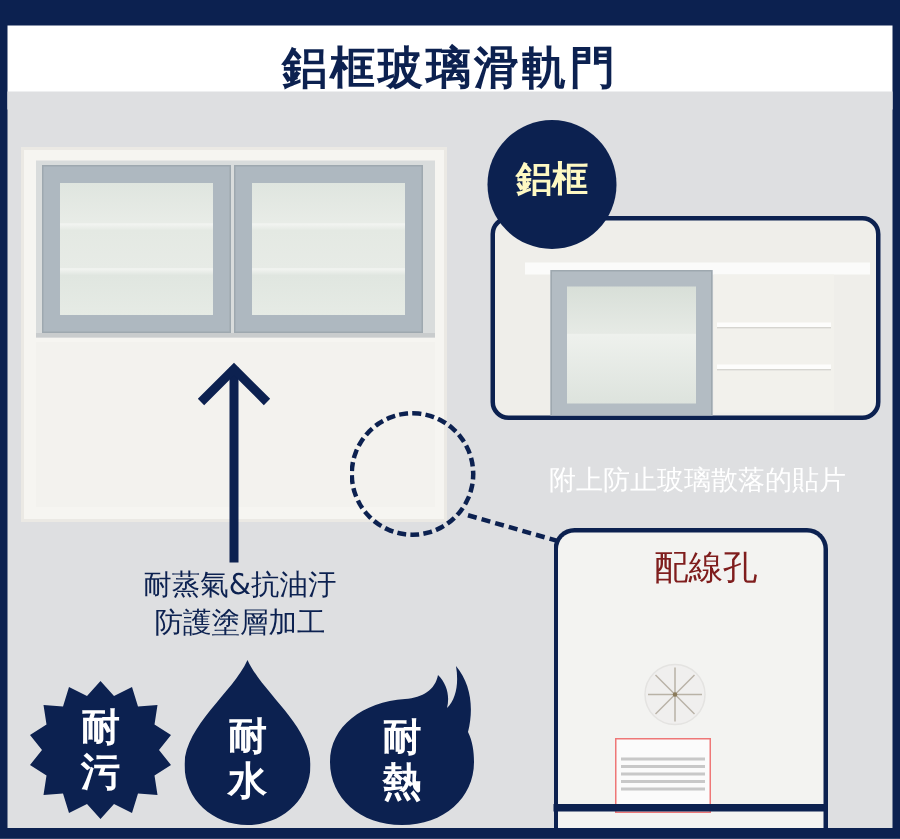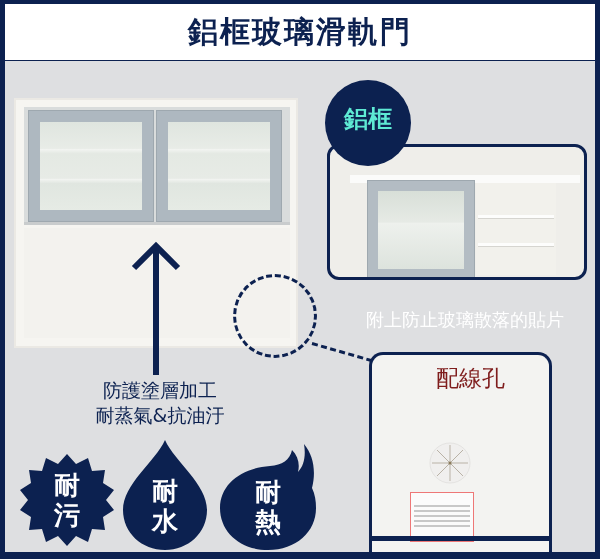--- a/index.html
+++ b/index.html
@@ -1,20 +1,20 @@
 <!DOCTYPE html>
 <html><head>
 <meta charset="utf-8">
 <style>
   * { margin: 0; padding: 0; box-sizing: border-box; }
   html, body { width: 600px; height: 559px; overflow: hidden; background: #0c2150; }
   body { font-family: "DejaVu Sans", "Liberation Sans", sans-serif; position: relative; }
 
   .frame { position: absolute; left: 0; top: 0; width: 600px; height: 559px; background: #0c2150; }
-  .title-bar { position: absolute; left: 5px; top: 4px; width: 590px; height: 56px; background: #ffffff; display: flex; align-items: center; justify-content: center; }
+  .title-bar { position: absolute; left: 5px; top: 17px; width: 590px; height: 56px; background: #ffffff; display: flex; align-items: center; justify-content: center; }
   .title-bar span { color: #0c2150; font-size: 30px; font-weight: bold; letter-spacing: 2px; }
 
   .panel { position: absolute; left: 5px; top: 61px; width: 590px; height: 491px; background: #dedfe1; }
 
   
   .cabinet { position: absolute; left: 14px; top: 98px; width: 284px; height: 250px; background: #f6f5f1; border: 2px solid #ebe9e4; }
   .cab-upper { position: absolute; left: 8px; top: 7px; width: 266px; height: 118px; background: #d9dcdc; border-bottom: 3px solid #c9cccd; }
   .door { position: absolute; top: 3px; width: 126px; height: 112px; background: #aeb8c0; border: 1px solid #9ea8af; }
   .door .glass { position: absolute; left: 11px; top: 11px; right: 11px; bottom: 11px; background: linear-gradient(#dfe5df, #e8ece7 30%, #f2f4f1 31%, #e4e9e3 36%, #e7ebe6 64%, #f2f4f1 65%, #e0e6e0 70%, #e6ebe5); }
   .cab-lower { position: absolute; left: 8px; top: 128px; width: 266px; height: 110px; background: #f3f2ee; }
@@ -28,21 +28,21 @@
   .badge svg { position: absolute; left: 0; top: 0; }
   .badge span { position: relative; }
 
   
   .alu-box { position: absolute; left: 327px; top: 144px; width: 260px; height: 136px; border: 3px solid #0c2150; border-radius: 12px; background: #efeeea; overflow: hidden; }
   .alu-top { position: absolute; left: 20px; top: 28px; width: 230px; height: 8px; background: #fbfbfa; }
   .alu-door { position: absolute; left: 37px; top: 33px; width: 108px; height: 100px; background: #b3bcc3; border: 1px solid #9ea8af; }
   .alu-door .glass { position: absolute; left: 10px; top: 10px; right: 10px; bottom: 10px; background: linear-gradient(#d8dfd8, #e6eae5 40%, #eef1ed 41%, #dde3dd); }
   .alu-shelves { position: absolute; left: 146px; top: 36px; width: 80px; height: 92px; background: #f2f1ec; }
   .alu-shelves .shelf { position: absolute; left: 2px; width: 76px; height: 4px; background: #fdfdfc; border-bottom: 1px solid #d6d5d0; }
-  .alu-circle { position: absolute; left: 325px; top: 80px; width: 86px; height: 86px; border-radius: 50%; background: #0c2150; display: flex; align-items: center; justify-content: center; color: #5eead4; font-size: 24px; font-weight: bold; padding-bottom: 8px; }
+  .alu-circle { position: absolute; left: 325px; top: 80px; width: 86px; height: 86px; border-radius: 50%; background: #0c2150; display: flex; align-items: center; justify-content: center; color: #fef9c3; font-size: 24px; font-weight: bold; padding-bottom: 8px; }
   .red-note { position: absolute; left: 330px; top: 308px; width: 270px; text-align: center; color: #ffffff; font-size: 18px; }
 
   
   .dash-circle { position: absolute; left: 233px; top: 274px; width: 84px; height: 84px; border-radius: 50%; border: 3px dashed #0c2150; }
   .dash-line { position: absolute; left: 312px; top: 342px; width: 72px; height: 0; border-top: 3px dashed #0c2150; transform: rotate(16deg); transform-origin: left center; }
   .wire-box { position: absolute; left: 369px; top: 352px; width: 183px; height: 200px; border: 3px solid #0c2150; border-radius: 14px 14px 0 0; border-bottom: none; background: #f3f3f1; overflow: hidden; }
   .wire-title { position: absolute; left: 0; top: 8px; width: 100%; text-align: center; color: #7f1d1d; font-size: 23px; padding-left: 20px; }
   .grommet { position: absolute; left: 56px; top: 86px; width: 44px; height: 44px; }
   .label-card { position: absolute; left: 38px; top: 137px; width: 64px; height: 50px; border: 1px solid #e77; background: #fbfbfb; padding: 3px; }
   .label-card .head { font-size: 4px; color: #777; text-align: center; height: 6px; }
@@ -73,22 +73,22 @@
 
   <div class="dash-circle"></div>
   <div class="dash-line"></div>
 
   <div class="arrow-shaft"></div>
   <svg class="arrow-head" viewBox="0 0 56 56">
     <polyline points="6,30 28,8 50,30" fill="none" stroke="#0c2150" stroke-width="6"></polyline>
   </svg>
 
   <div class="coating-text">
+    <div>耐蒸氣&amp;抗油汙</div>
     <div>防護塗層加工</div>
-    <div>耐蒸氣&amp;抗油汙</div>
   </div>
 
   <div class="badge" style="left:20px; top:452px; width:94px; height:96px;">
     <svg width="94" height="96" viewBox="0 0 94 96">
       <polygon fill="#0c2150" points="47,2 56,12 68,6 72,19 85,18 83,31 94,38 86,48 94,58 83,65 85,78 72,77 68,90 56,84 47,94 38,84 26,90 22,77 9,78 11,65 0,58 8,48 0,38 11,31 9,18 22,19 26,6 38,12"></polygon>
     </svg>
     <span>耐</span>
     <span>污</span>
   </div>
 

